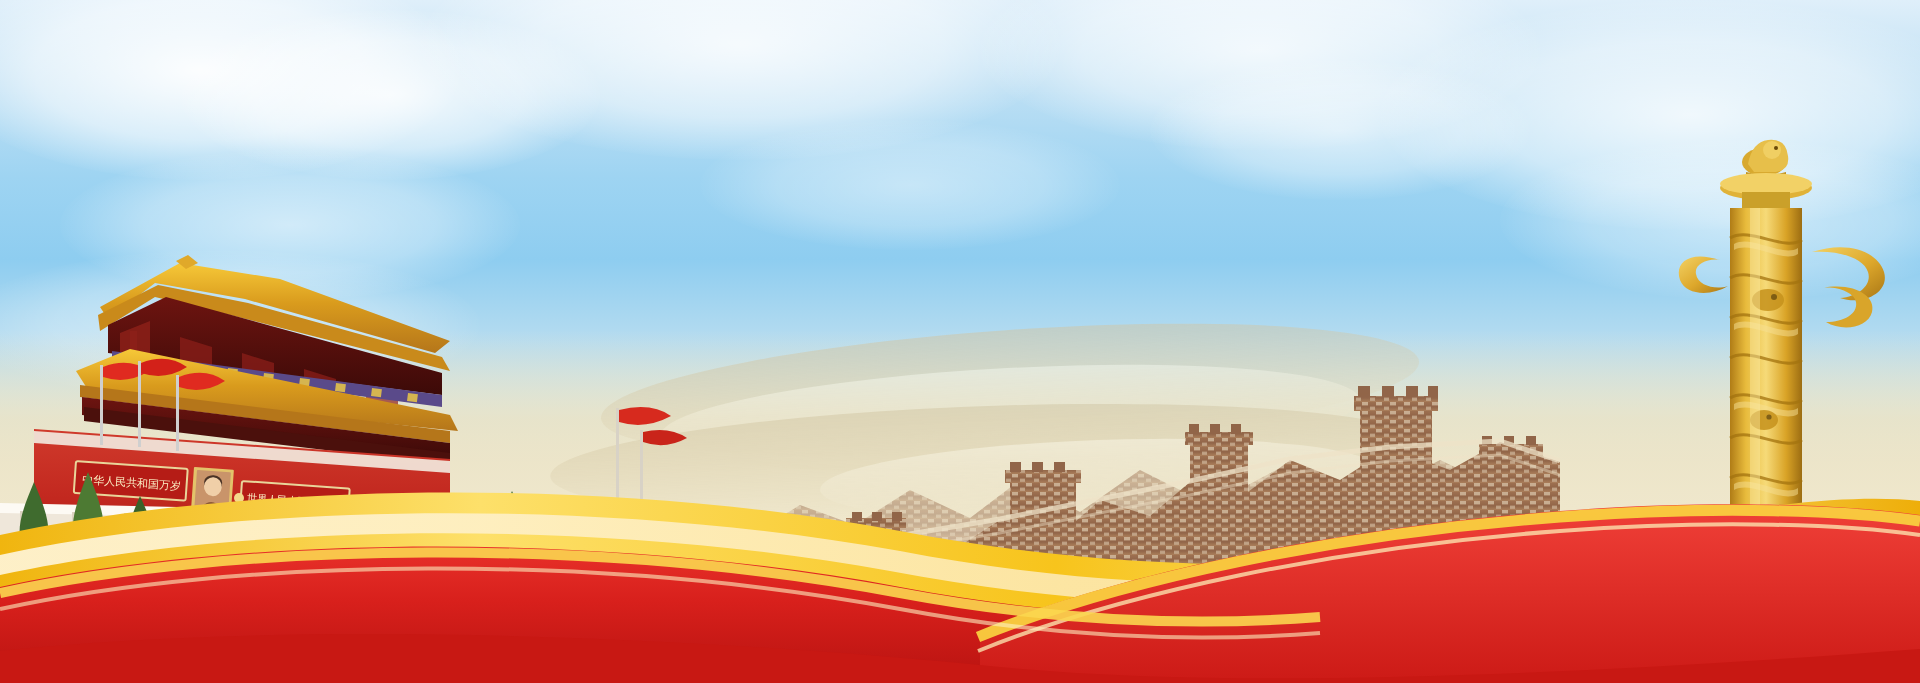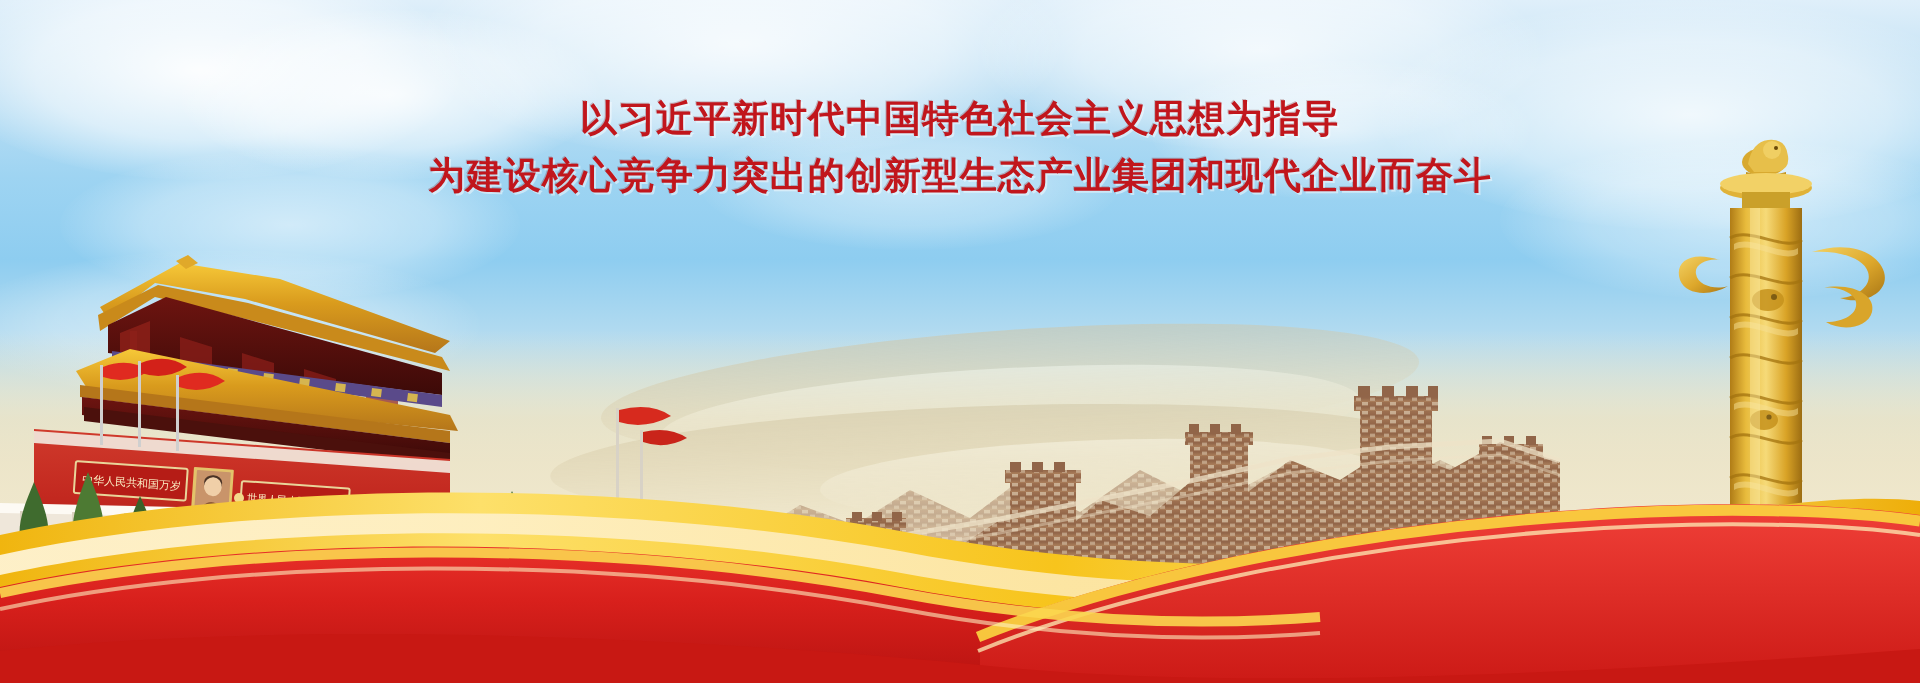--- a/index.html
+++ b/index.html
@@ -431,24 +431,20 @@
       <path d="M978,214 C1120,156 1340,110 1560,94 C1720,82 1850,88 1920,98" fill="none" stroke="#f9cf3f" stroke-width="11" opacity=".95"></path>
       <path d="M978,228 C1120,170 1340,124 1560,108 C1720,96 1850,102 1920,112" fill="none" stroke="#fdeeb6" stroke-width="4" opacity=".75"></path>
 
       <path d="M0,170 C240,118 600,114 900,170 C1050,198 1190,204 1320,194" fill="none" stroke="#fbd64f" stroke-width="10" opacity=".9"></path>
       <path d="M0,186 C240,134 600,130 900,186 C1050,214 1190,220 1320,210" fill="none" stroke="#fdf0c0" stroke-width="4" opacity=".6"></path>
 
       <path d="M0,228 C300,196 700,214 1000,244 C1250,268 1600,250 1920,226 L1920,260 L0,260 Z" fill="#c81813"></path>
     </svg>
   </div>
 
-  <div class="title-block">
-    <div class="title-line t1">以习近平新时代中国特色社会主义思想为指导</div>
-    <div class="title-line t2">为建设核心竞争力突出的创新型生态产业集团和现代企业而奋斗</div>
-  </div>
 
   <span class="sr">中华人民共和国万岁</span>
   <span class="sr">世界人民大团结万岁</span>
   <span class="sr">毛主席画像</span>
   <span class="sr">长城</span>
   <span class="sr">华表</span>
 
 </div>
 
 </body></html>

